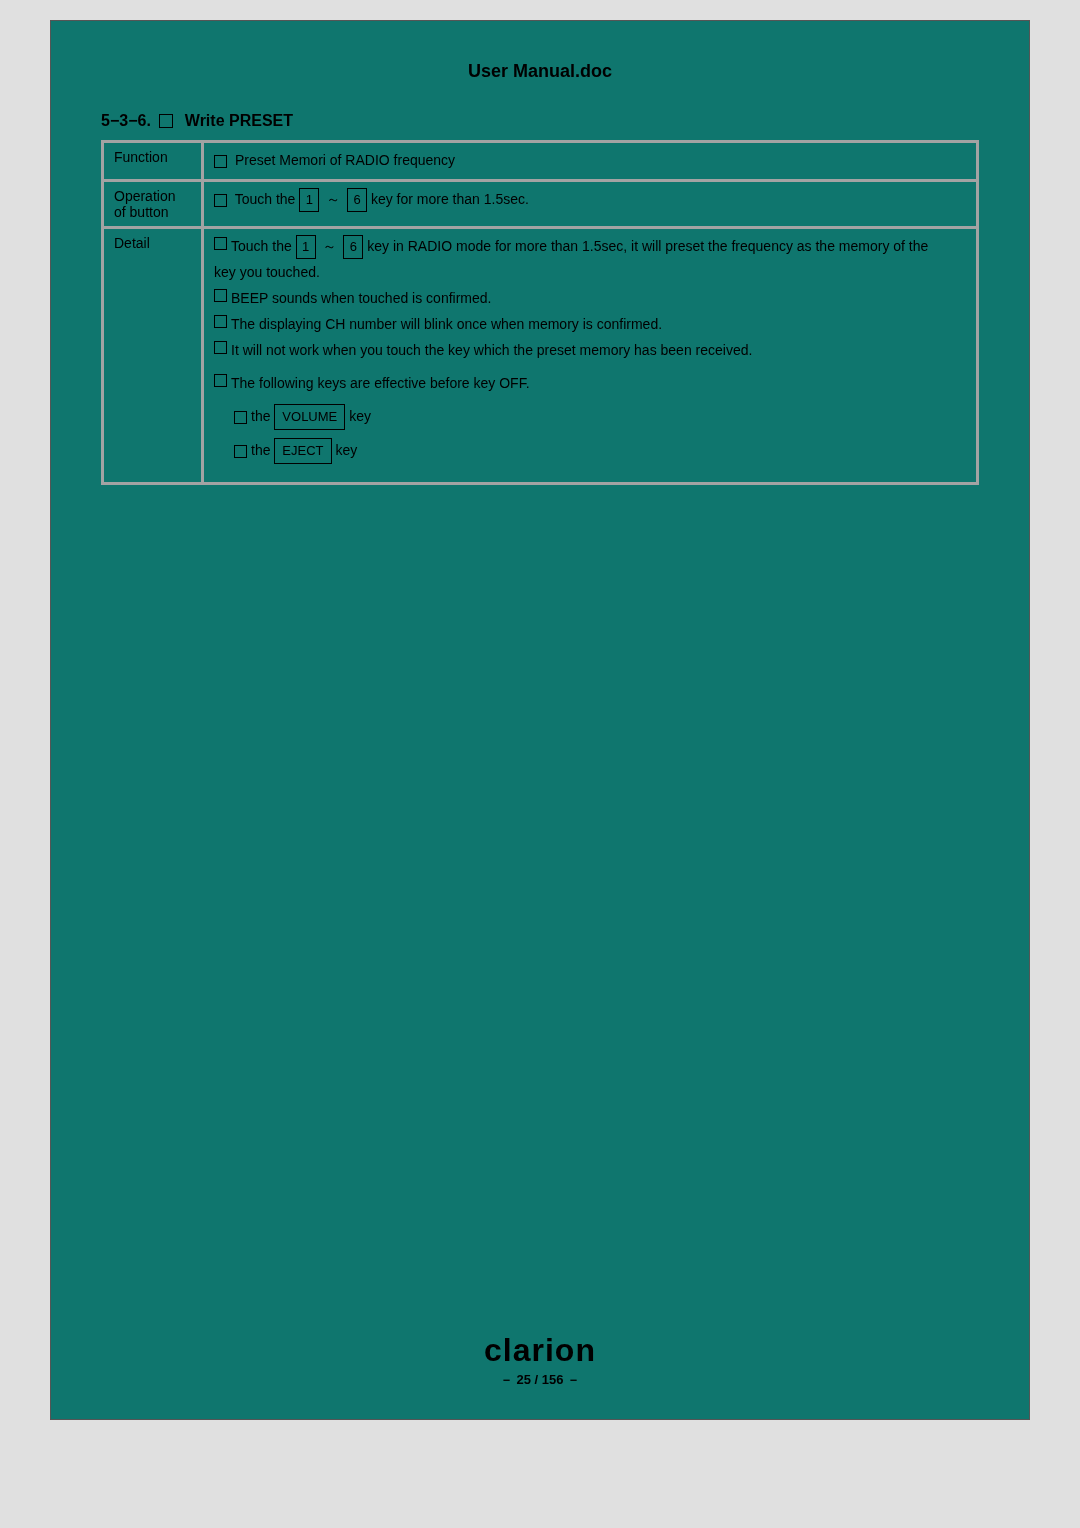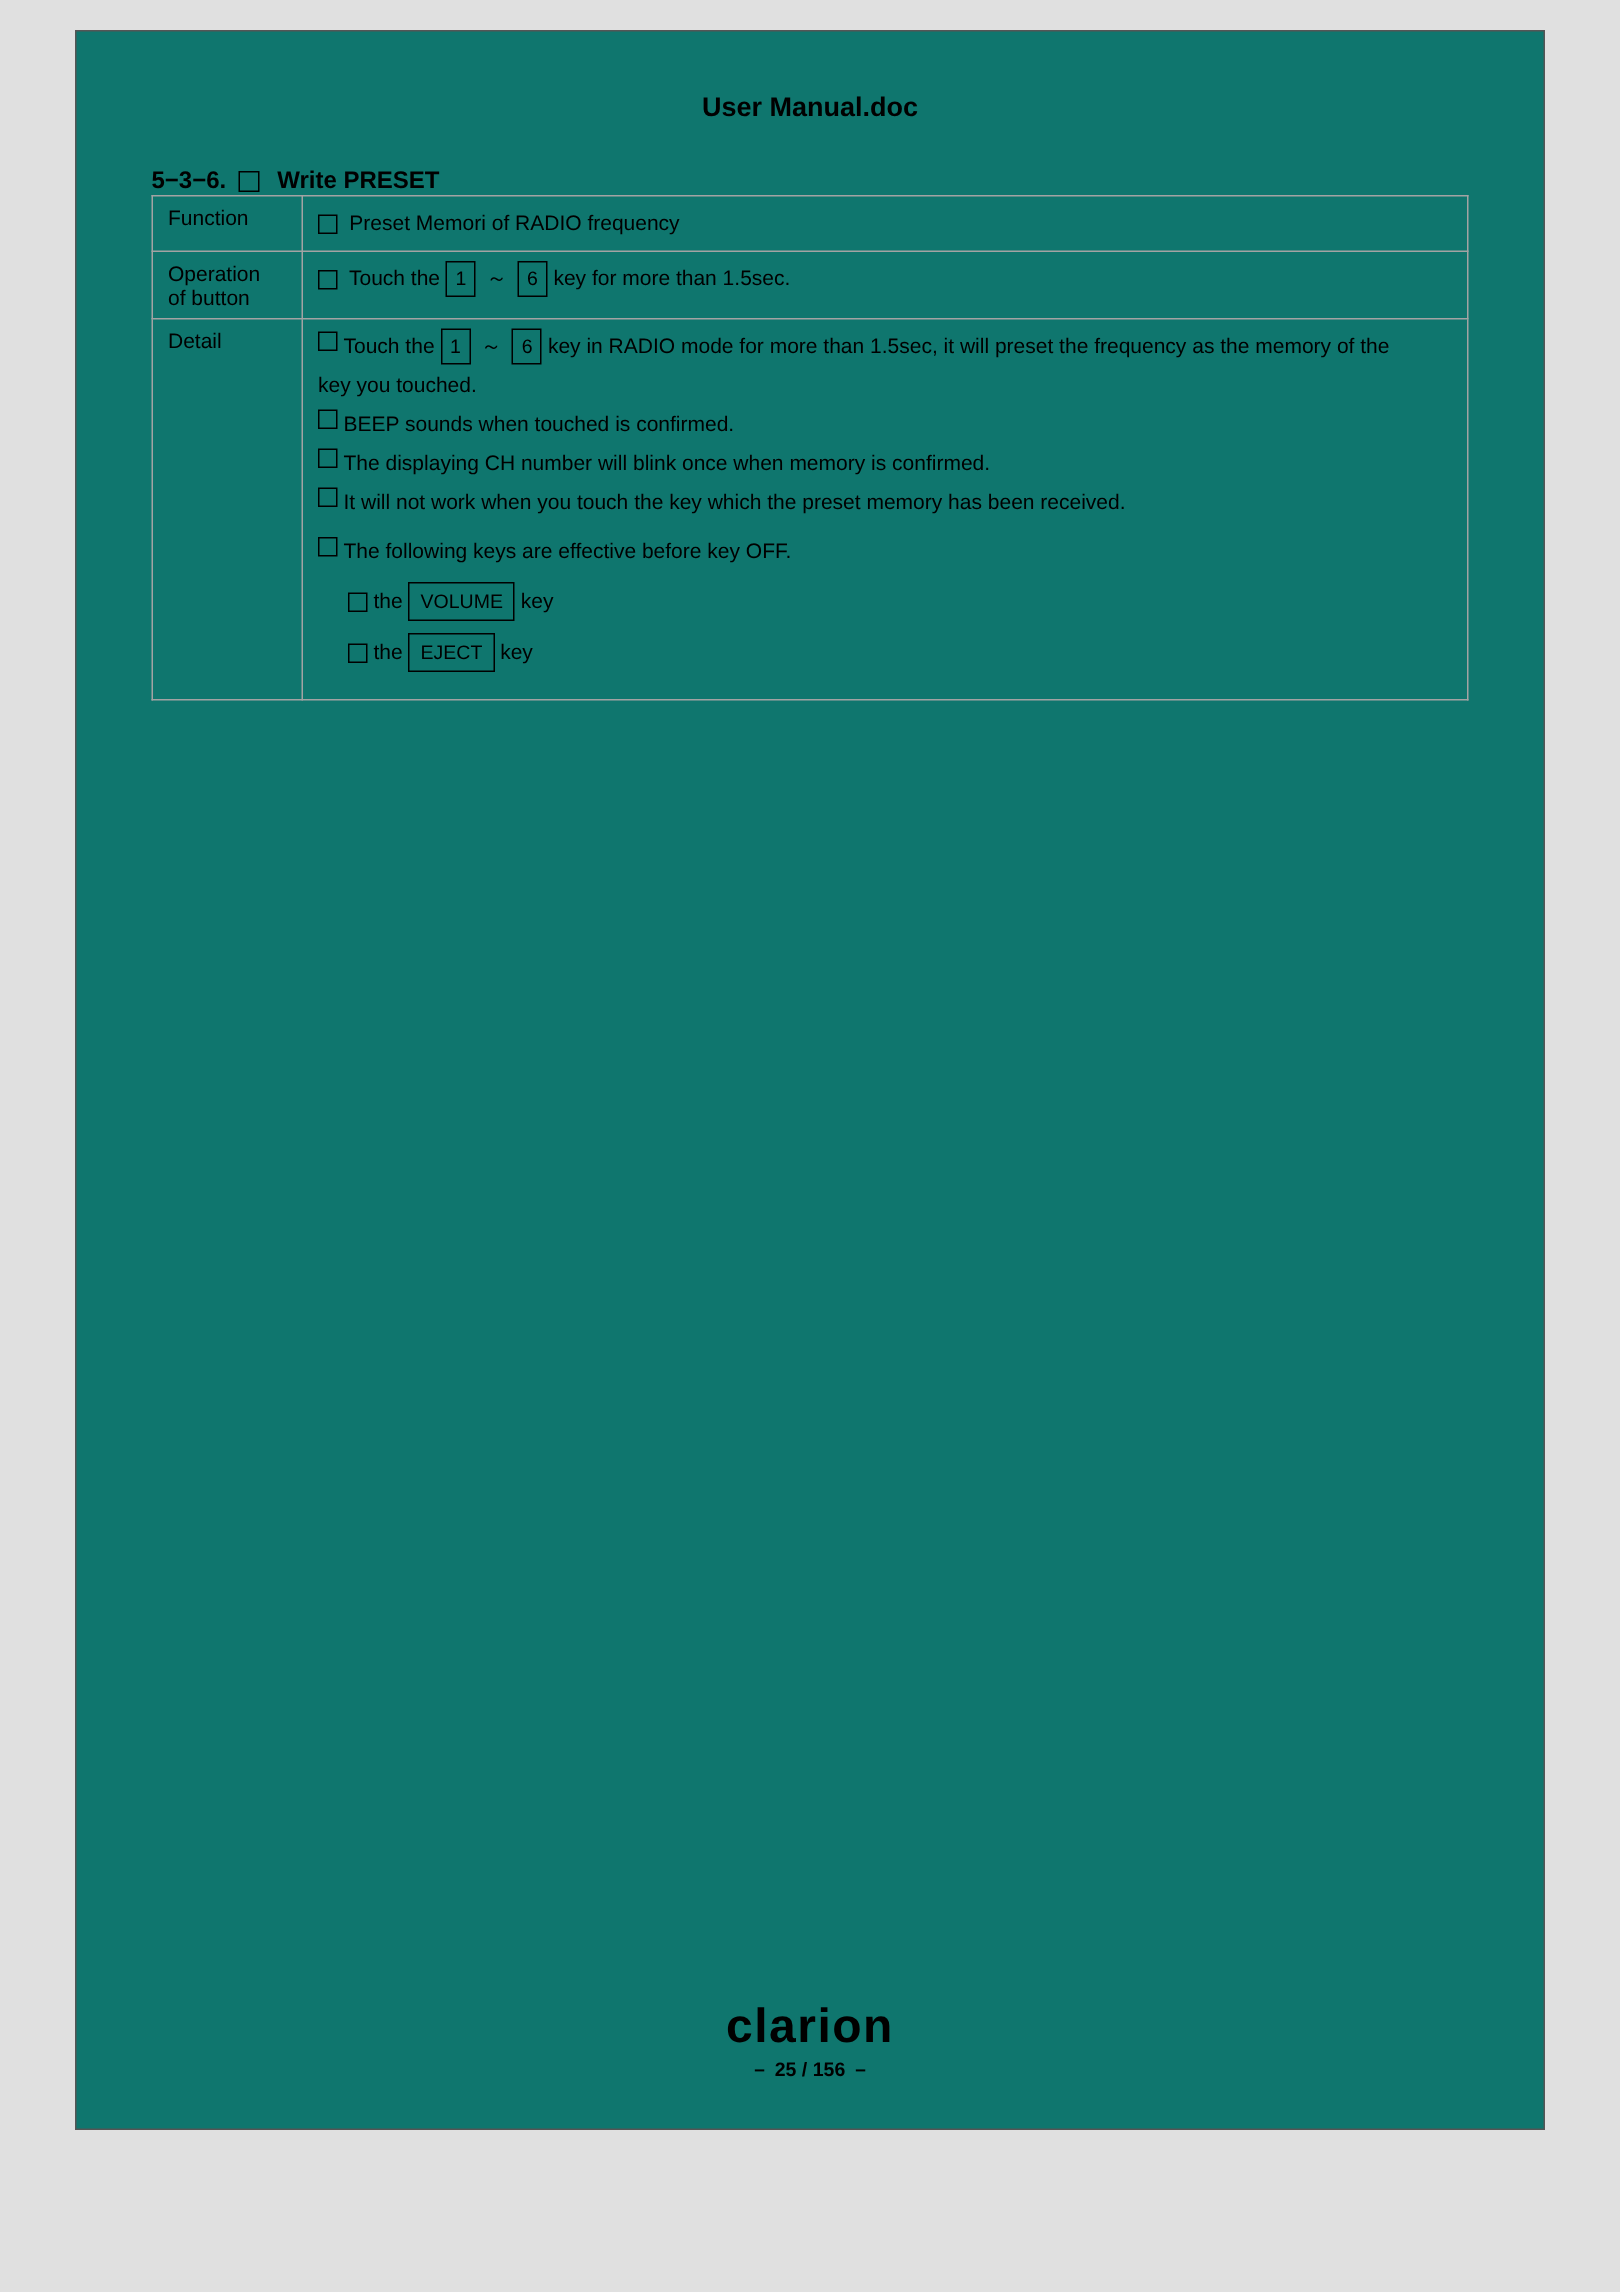--- a/index.html
+++ b/index.html
@@ -23,39 +23,39 @@
     .doc-title {
       text-align: center;
       font-size: 18px;
       font-weight: bold;
       margin-bottom: 30px;
       font-family: Arial, sans-serif;
     }
     .section-heading {
       font-size: 16px;
       font-weight: bold;
-      margin-bottom: 0;
+      margin-bottom: 10px;
       display: flex;
       align-items: center;
       gap: 8px;
     }
     .section-heading .checkbox-sq {
       display: inline-block;
       width: 14px;
       height: 14px;
       border: 1.5px solid #000;
       vertical-align: middle;
     }
     .main-table {
       width: 100%;
       border-collapse: collapse;
       font-size: 14px;
     }
     .main-table td {
-      border: 1px solid #a3a3a3;
+      border: 3px solid #a3a3a3;
       vertical-align: top;
       padding: 6px 10px;
     }
     .label-cell {
       width: 100px;
       font-weight: normal;
       font-size: 14px;
       white-space: nowrap;
     }
     .content-cell {

